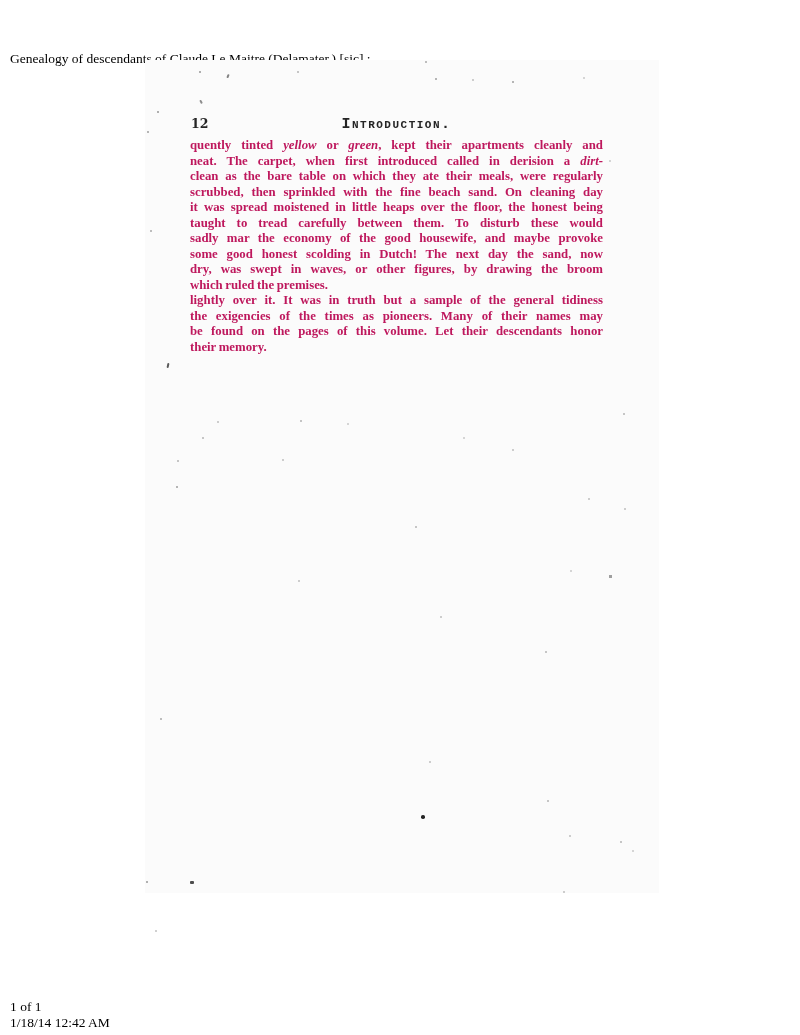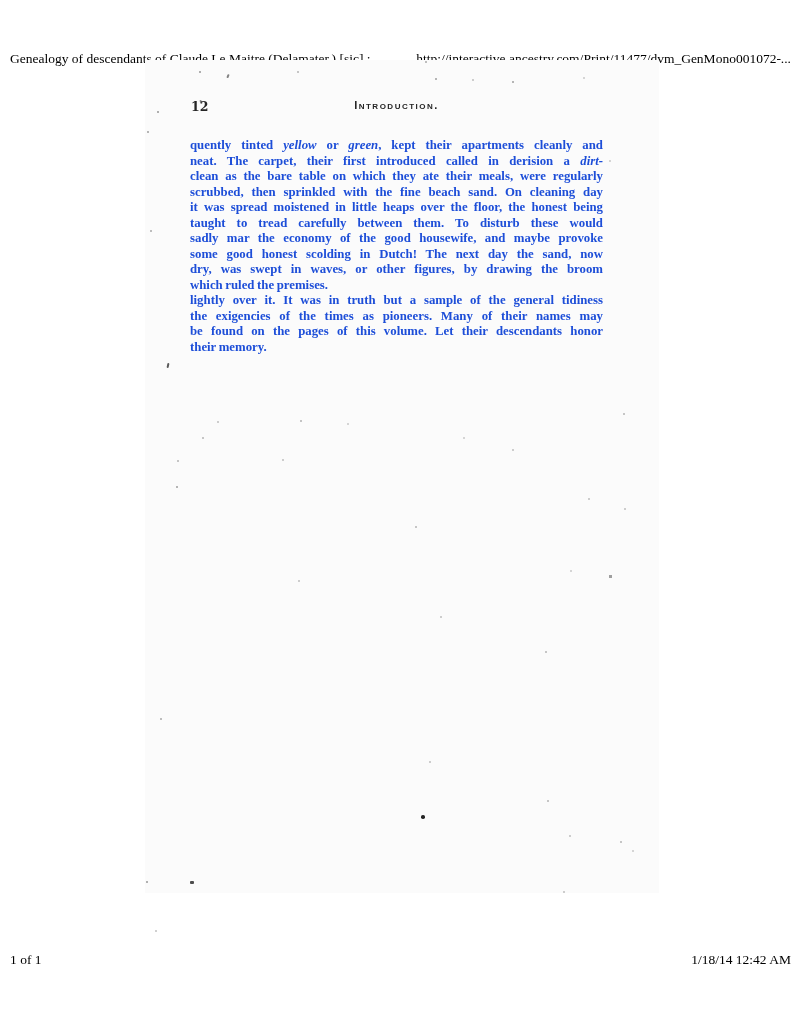--- a/index.html
+++ b/index.html
@@ -9,77 +9,76 @@
     font-family:"Liberation Serif", serif; color:#000;
   }
 
   
   .print-bar {
     position:absolute; left:10px; right:9px;
     display:flex; justify-content:space-between;
     font-size:13.5px; color:#000; white-space:nowrap;
   }
   .print-bar.top { top:8px;margin-top:43px; }
-  .print-bar.bottom { top:952px; }
+  .print-bar.bottom { top:999px;flex-direction:column; }
 
   
   .scan-page {
     position:absolute; left:145px; top:60px; width:514px; height:833px;
     background:#fbfbfb;
   }
 
   .running-head {
-    position:absolute; left:45px; top:39px; width:413px; height:16px;
+    position:absolute; left:45px; top:56px; width:413px; height:16px;
   }
   .page-number {
     position:absolute; left:1px; top:0;
     font-family:"DejaVu Serif", serif; font-size:12.5px; font-weight:700; color:#242424;
   }
   .running-title {
     position:absolute; left:50%; transform:translateX(-50%); top:0;
-    font-family:Liberation Sans, sans-serif; font-variant:small-caps;
-    font-size:11px; font-weight:700; letter-spacing:1.5px; color:#242424;
+    font-family:Liberation Mono, monospace; font-variant:small-caps;
+    font-size:15px; font-weight:700; letter-spacing:1.5px; color:#242424;
     white-space:nowrap;
   }
 
   .body-text {
     position:absolute; left:45px; top:78px; width:413px;
   }
   .ln {
     height:15.5px; overflow:hidden;
     font-family:"Liberation Serif", serif;
     font-size:12.8px; line-height:15.5px; font-weight:600;
-    color:#1d4ed8; word-spacing:-0.6px; white-space:nowrap;
+    color:#be185d; word-spacing:-0.6px; white-space:nowrap;
   }
   .ln.j { text-align:justify; text-align-last:justify; white-space:normal; }
   .ln.in { padding-left:14px; }
   .it { font-style:italic; }
 
   
   .sp { position:absolute; background:#444; border-radius:50%; width:2px; height:2px; }
   .bar { position:absolute; background:#333; width:1.5px; height:4px; border-radius:1px; }
 </style>
 </head>
 <body>
 
 <div class="print-bar top">
   <span>Genealogy of descendants of Claude Le Maitre (Delamater.) [sic] : ...</span>
-  <span>http://interactive.ancestry.com/Print/11477/dvm_GenMono001072-...</span>
 </div>
 
 <div class="scan-page">
 
   <div class="running-head">
     <span class="page-number">12</span>
     <span class="running-title">Introduction.</span>
   </div>
 
   <div class="body-text">
     <div class="ln j"><span>quently tinted </span><span class="it">yellow</span><span> or </span><span class="it">green</span><span>, kept their apartments cleanly and</span></div>
-    <div class="ln j"><span>neat.  The carpet, their first introduced called in derision a </span><span class="it">dirt-</span></div>
+    <div class="ln j"><span>neat.  The carpet, when first introduced called in derision a </span><span class="it">dirt-</span></div>
     <div class="ln j"><span>clean as the bare table on which they ate their meals, were regularly</span></div>
     <div class="ln j"><span>scrubbed, then sprinkled with the fine beach sand.  On cleaning day</span></div>
     <div class="ln j"><span>it was spread moistened in little heaps over the floor, the honest being</span></div>
     <div class="ln j"><span>taught to tread carefully between them.  To disturb these would</span></div>
     <div class="ln j"><span>sadly mar the economy of the good housewife, and maybe provoke</span></div>
     <div class="ln j"><span>some good honest scolding in Dutch!  The next day the sand, now</span></div>
     <div class="ln j"><span>dry, was swept in waves, or other figures, by drawing the broom</span></div>
     <div class="ln"><span>which ruled the premises.</span></div>
     <div class="ln j"><span>lightly over it.  It was in truth but a sample of the general tidiness</span></div>
     <div class="ln j"><span>the exigencies of the times as pioneers.  Many of their names may</span></div>

